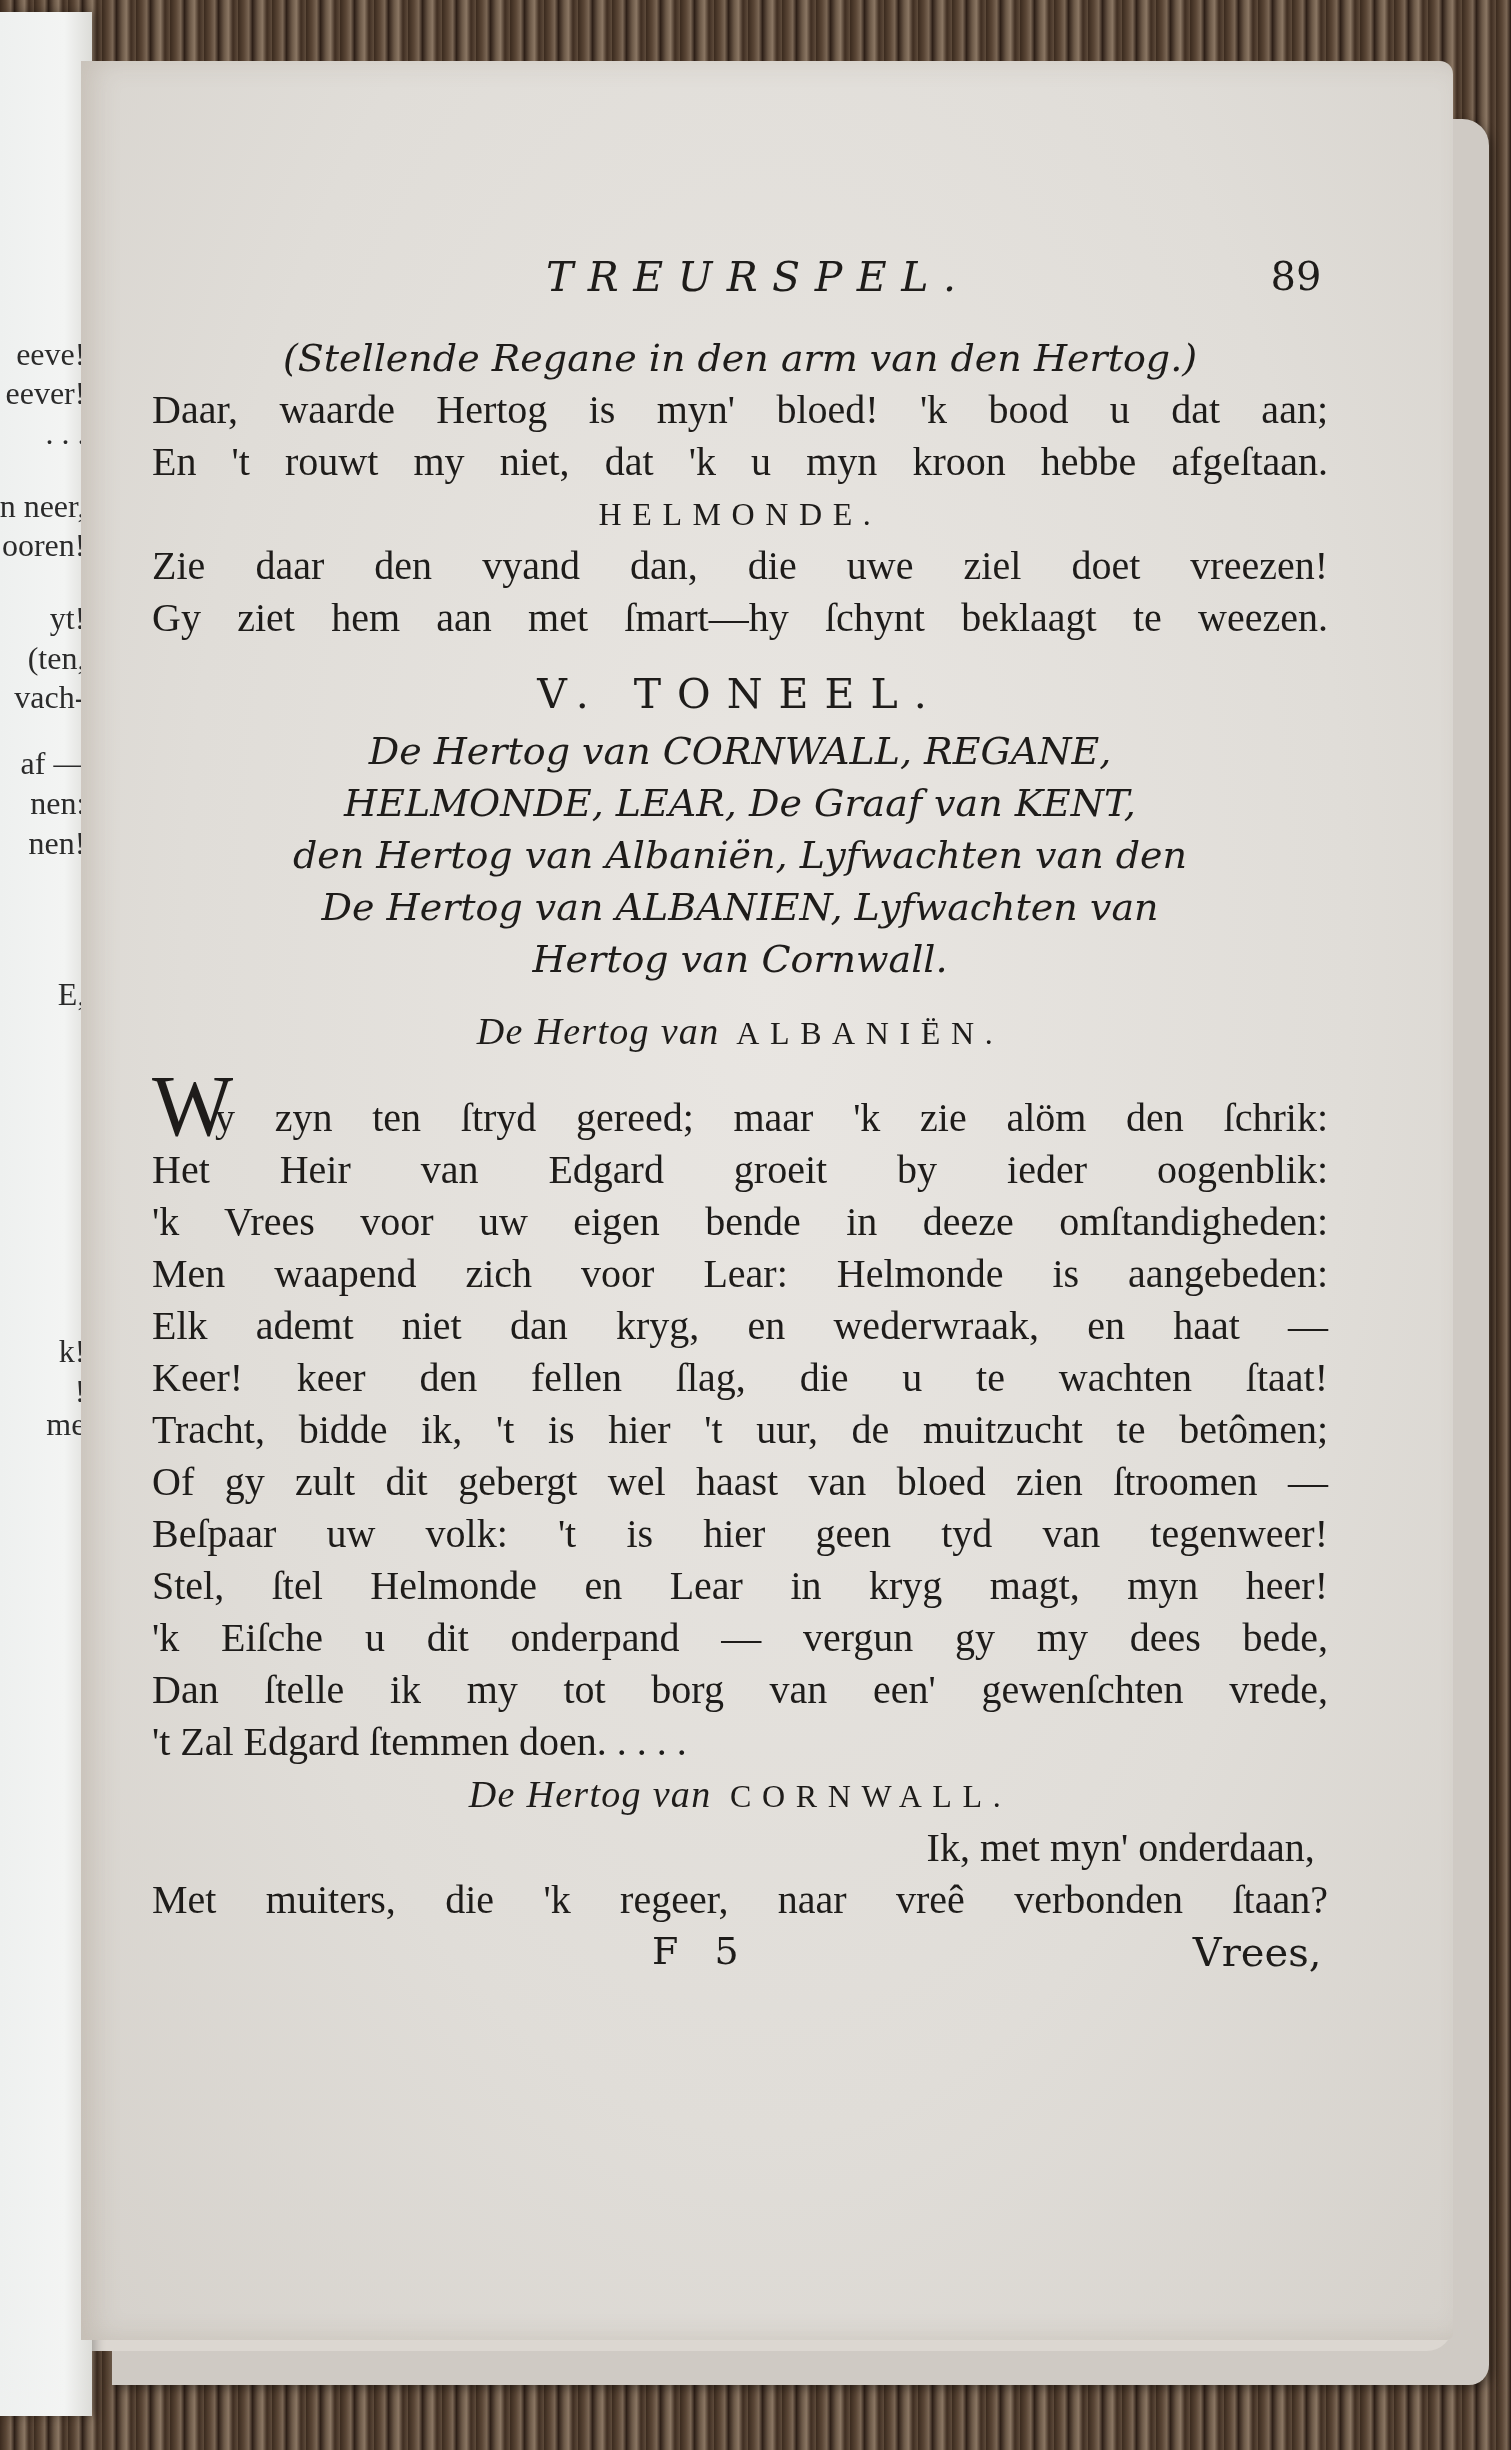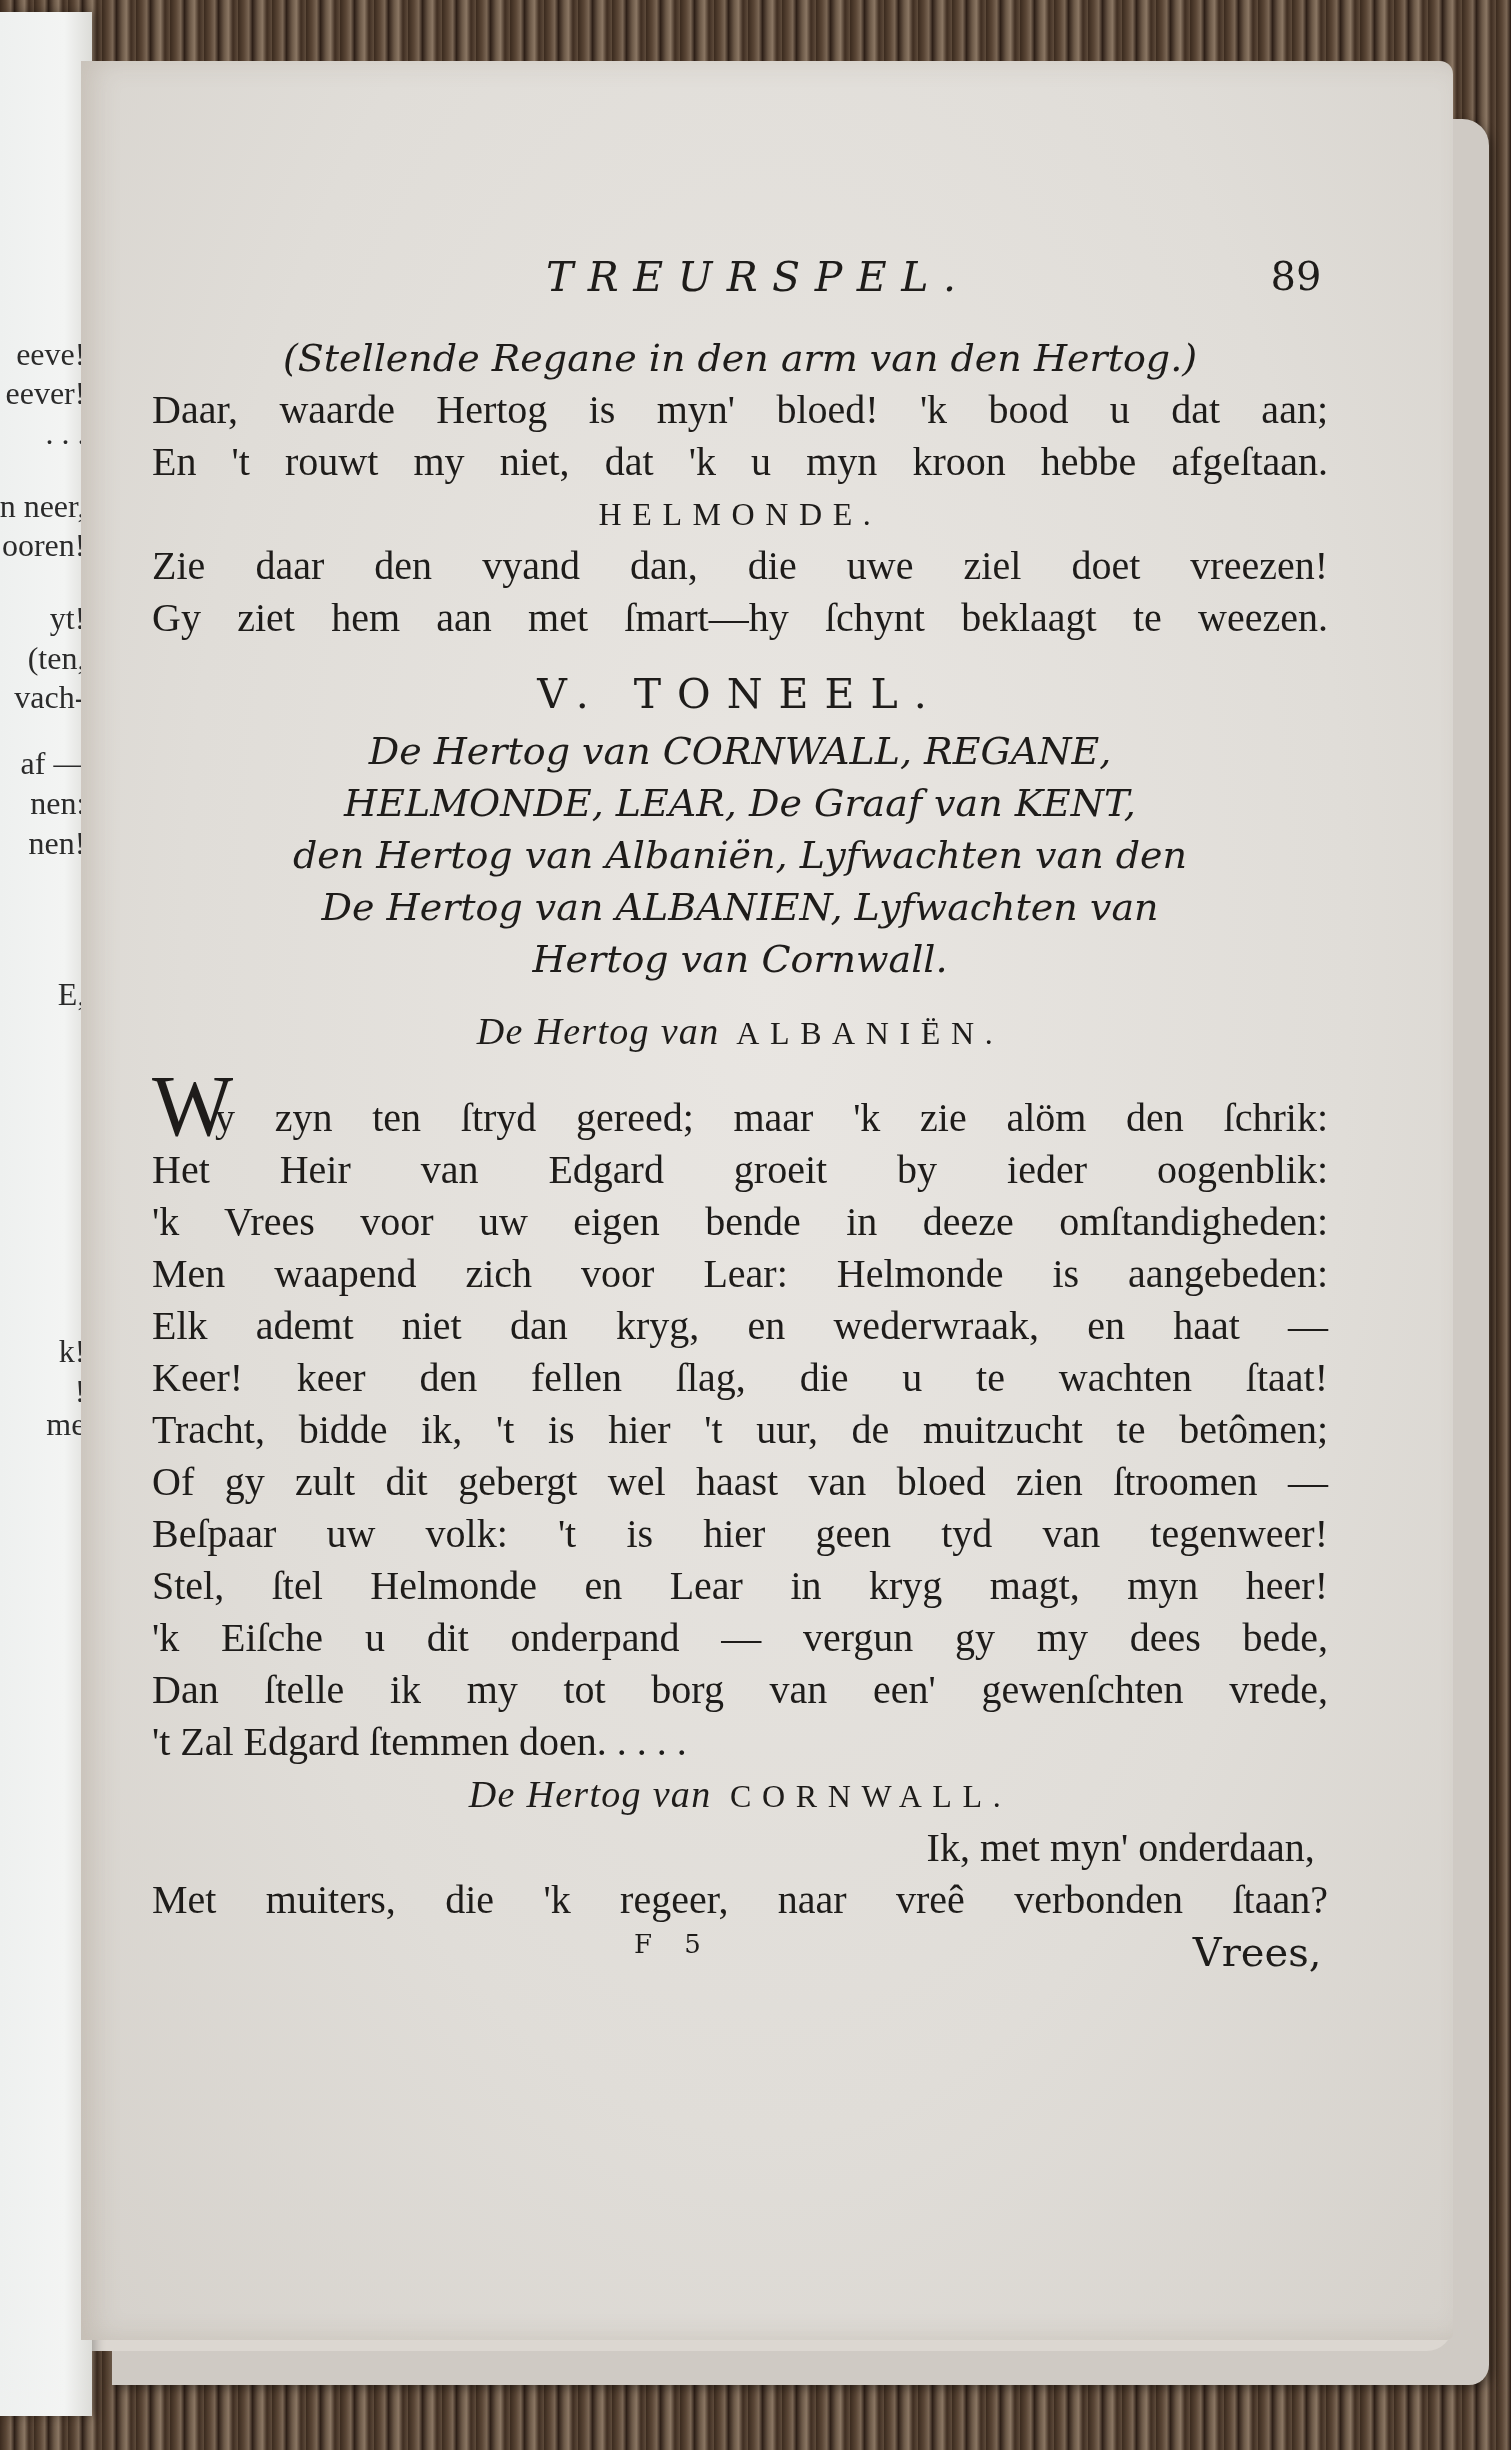--- a/index.html
+++ b/index.html
@@ -77,21 +77,21 @@
   }
   .dropcap-line { position: relative; padding-left: 63px; }
   .dropcap {
     position: absolute; left: 0; top: -29px;
     font-size: 86px; line-height: 86px; font-family: "Liberation Serif", serif;
   }
   .right-indent { text-align: right; padding-right: 13.2px; }
   .footer {
     position: relative; height: 53px; margin-top: 2.6px;
   }
-  .signature { position: absolute; left: 482px; top: 0; font-size: 26px; letter-spacing: 12px; }
+  .signature { position: absolute; left: 500px; top: 0; font-size: 38px; letter-spacing: 12px; }
   .catchword { position: absolute; right: 6.6px; top: 0; font-size: 40px; }
 </style>
 </head>
 <body>
 
 <div class="page-stack"></div>
 <div class="page-stack-2"></div>
 
 <div class="left-page">
   <div class="frag" style="top:324px">eeve!</div>

